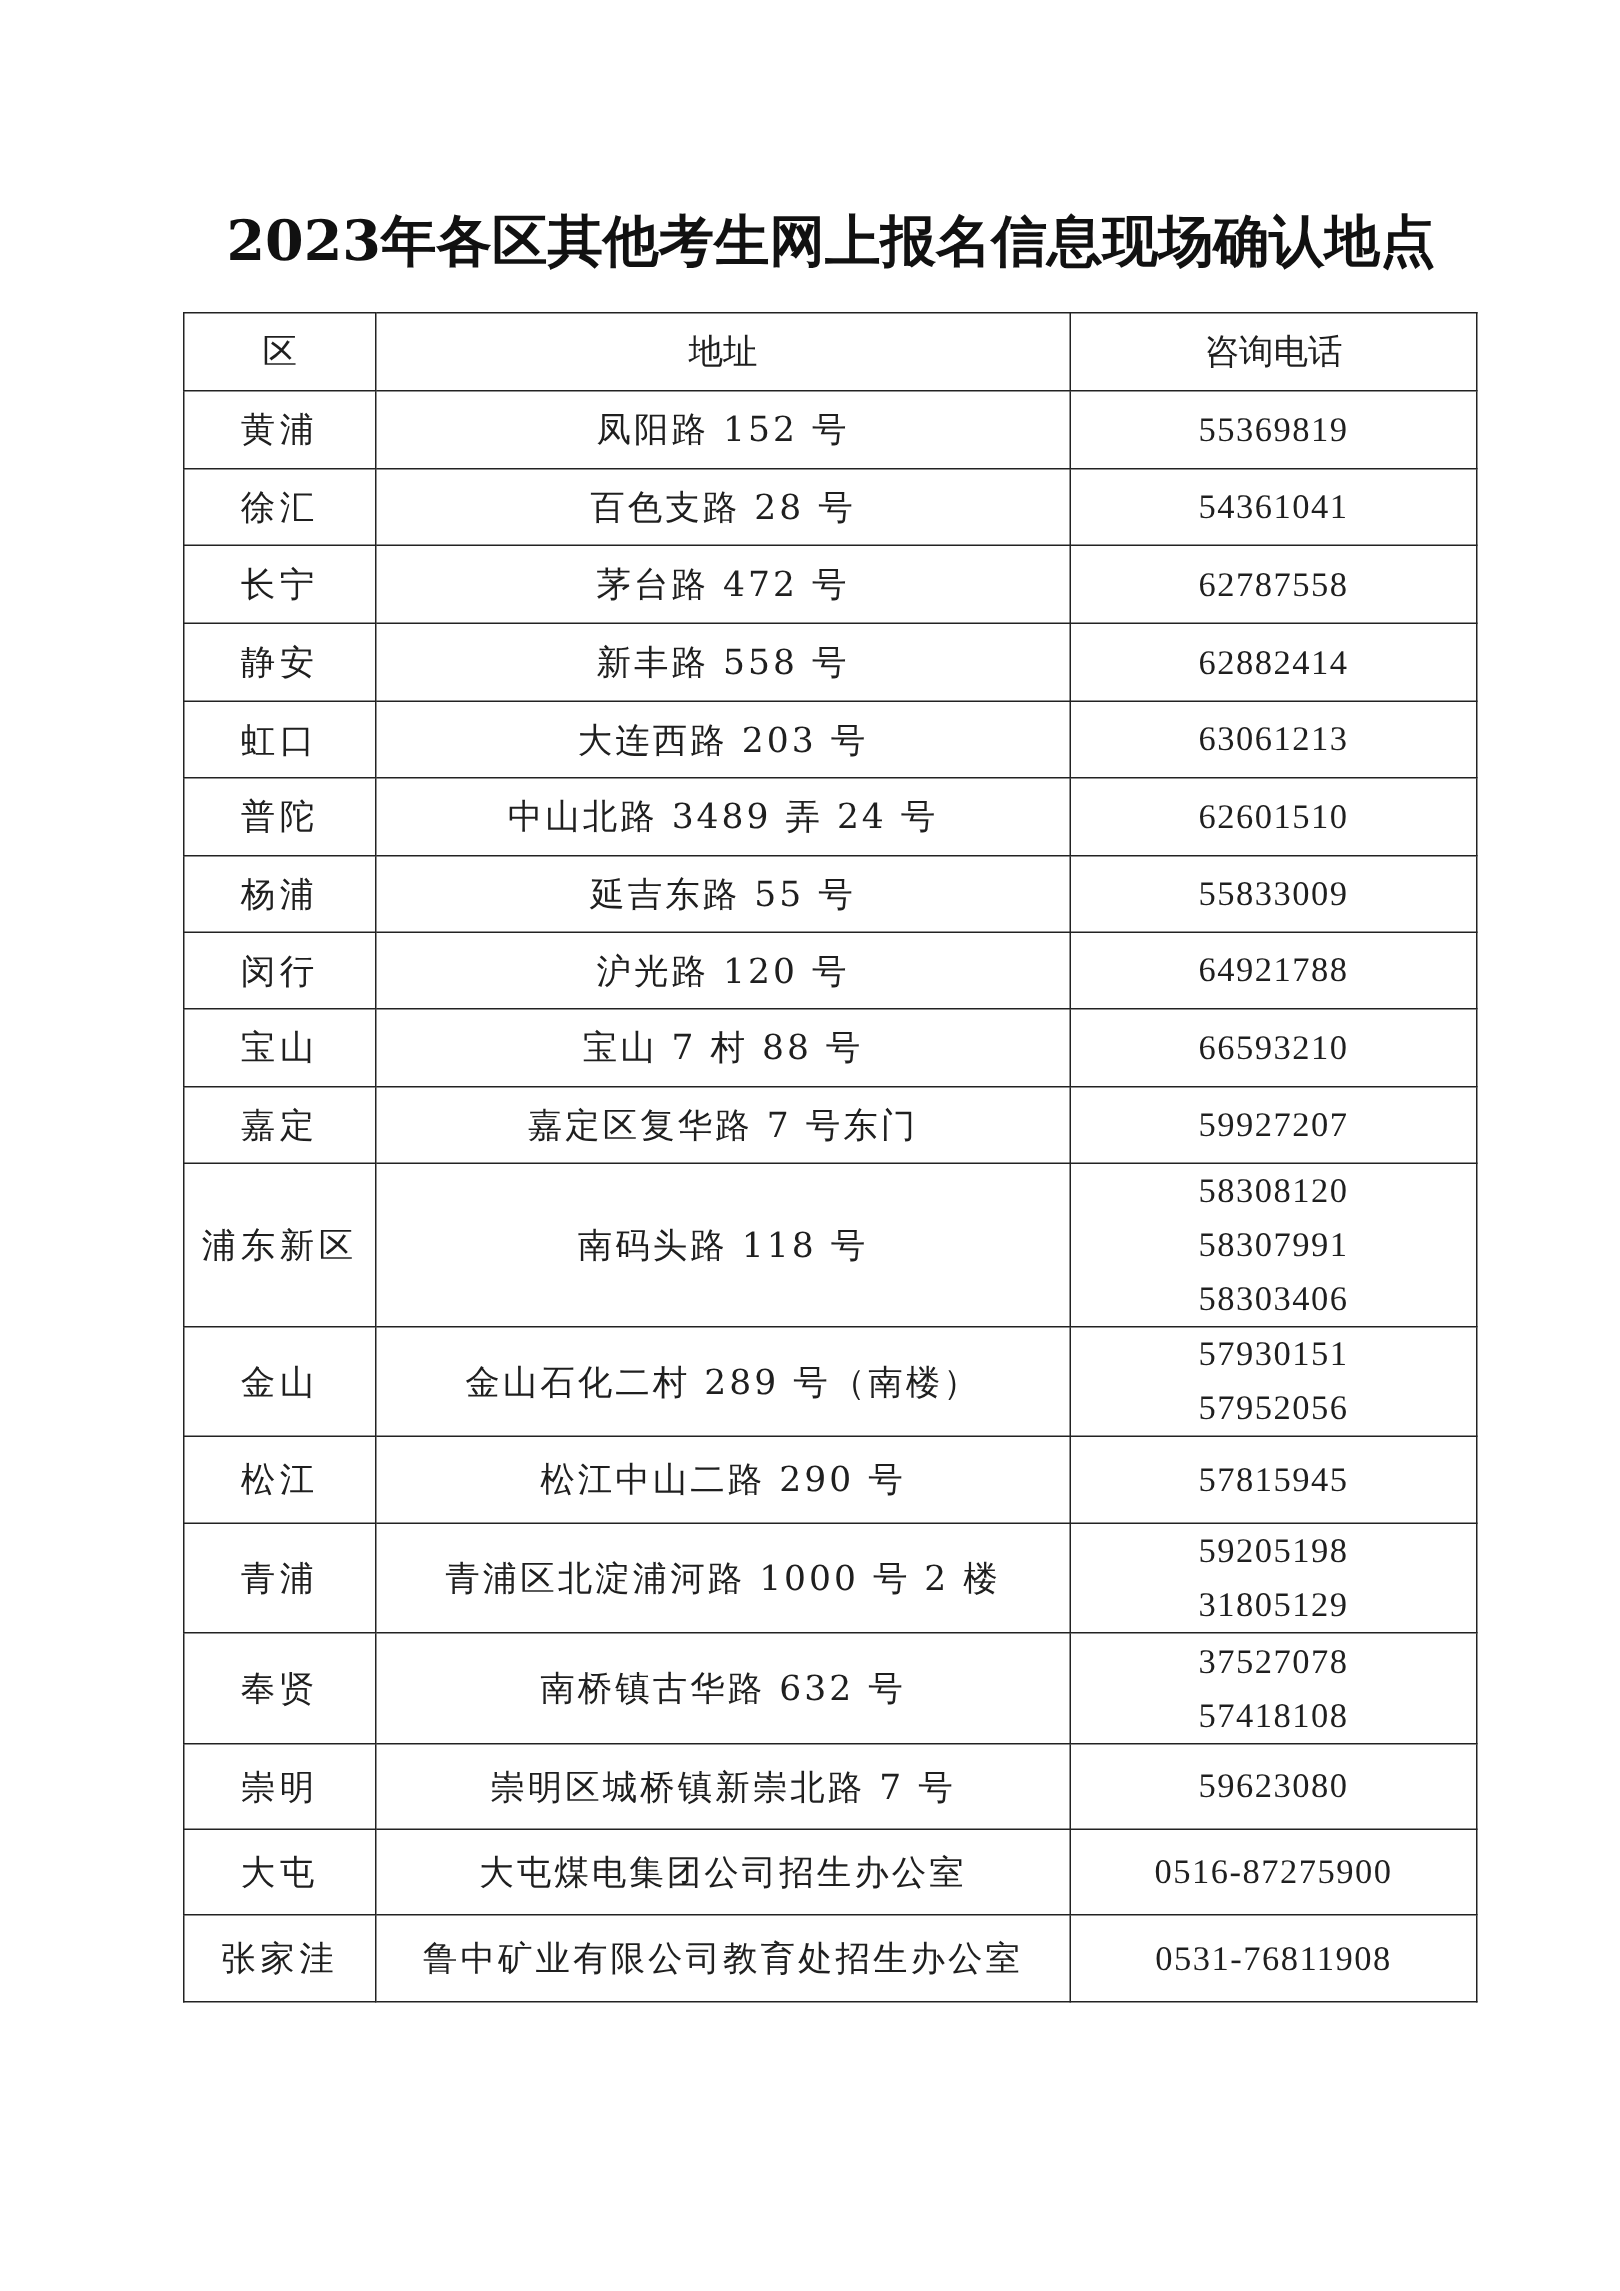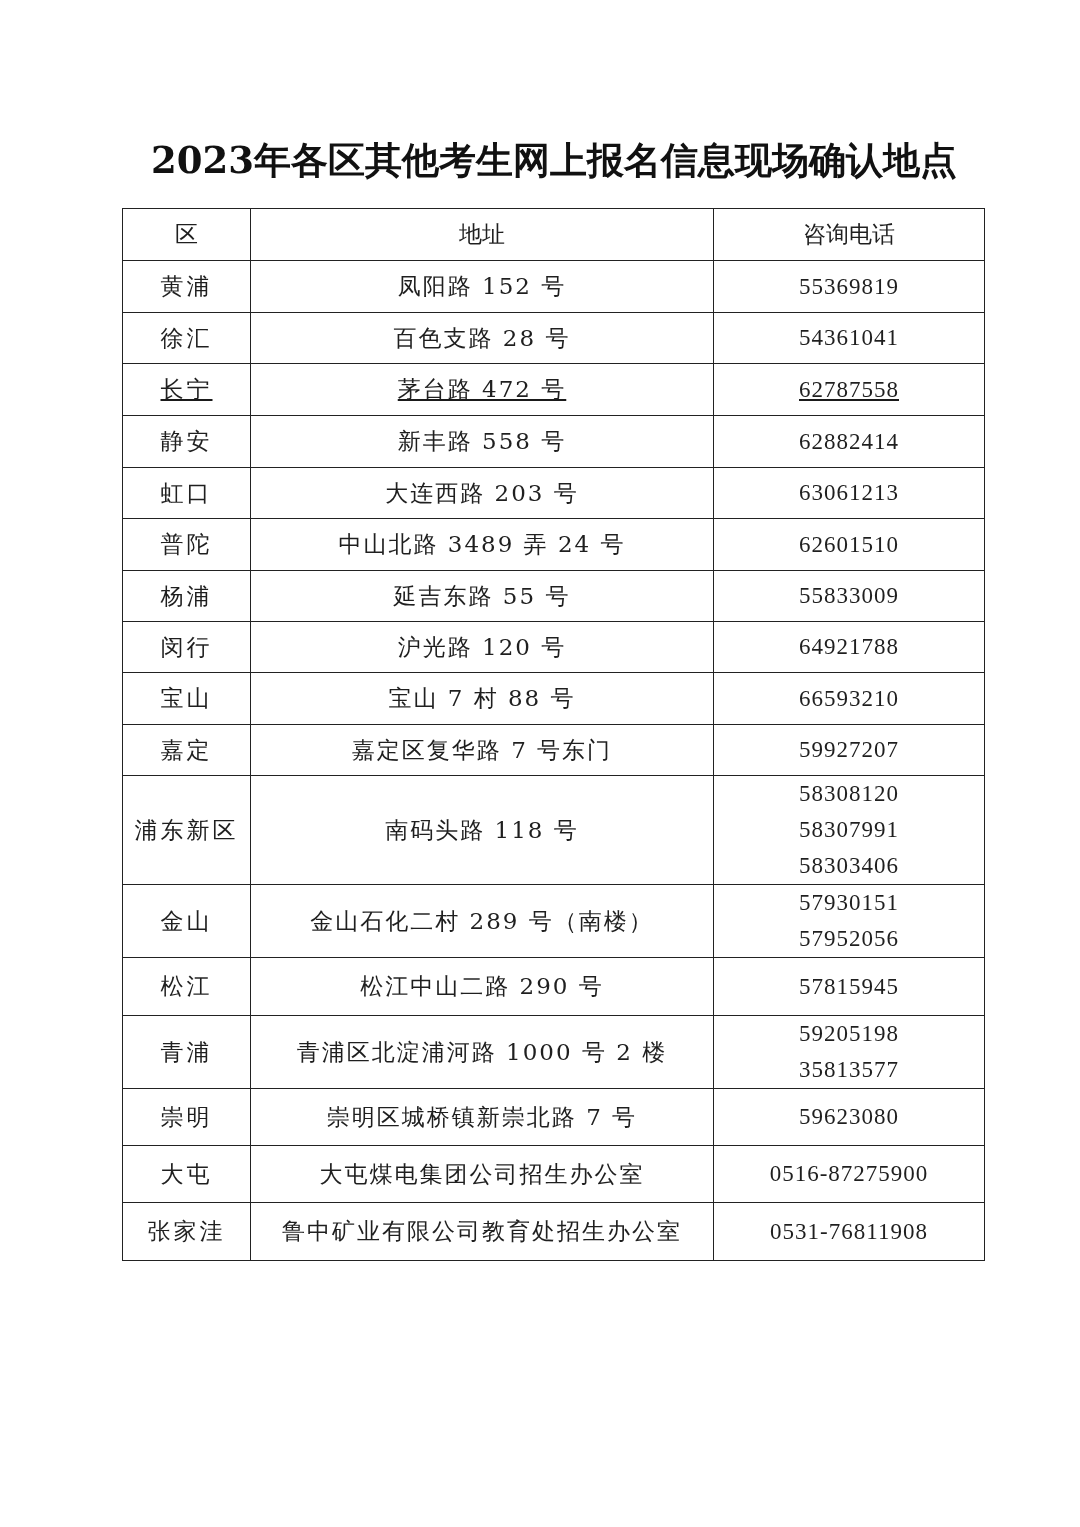--- a/index.html
+++ b/index.html
@@ -50,21 +50,21 @@
           <span>55369819</span>
         </td>
       </tr>
       <tr style="height: 51px; margin-left: 17px;">
         <td class="dist">徐汇</td>
         <td class="addr">百色支路 28 号</td>
         <td class="phone">
           <span>54361041</span>
         </td>
       </tr>
-      <tr style="height: 52px; text-decoration: underline;">
+      <tr style="height: 52px;">
         <td class="dist">长宁</td>
         <td class="addr">茅台路 472 号</td>
         <td class="phone">
           <span>62787558</span>
         </td>
       </tr>
       <tr style="height: 52px;">
         <td class="dist">静安</td>
         <td class="addr">新丰路 558 号</td>
         <td class="phone">
@@ -135,21 +135,29 @@
         <td class="addr">松江中山二路 290 号</td>
         <td class="phone">
           <span>57815945</span>
         </td>
       </tr>
       <tr style="height: 73px;">
         <td class="dist">青浦</td>
         <td class="addr">青浦区北淀浦河路 1000 号 2 楼</td>
         <td class="phone">
           <span>59205198</span>
-          <span>35813577</span>
+          <span>31805129</span>
+        </td>
+      </tr>
+      <tr style="height: 74px;">
+        <td class="dist">奉贤</td>
+        <td class="addr">南桥镇古华路 632 号</td>
+        <td class="phone">
+          <span>37527078</span>
+          <span>57418108</span>
         </td>
       </tr>
       <tr style="height: 57px;">
         <td class="dist">崇明</td>
         <td class="addr">崇明区城桥镇新崇北路 7 号</td>
         <td class="phone">
           <span>59623080</span>
         </td>
       </tr>
       <tr style="height: 57px;">

